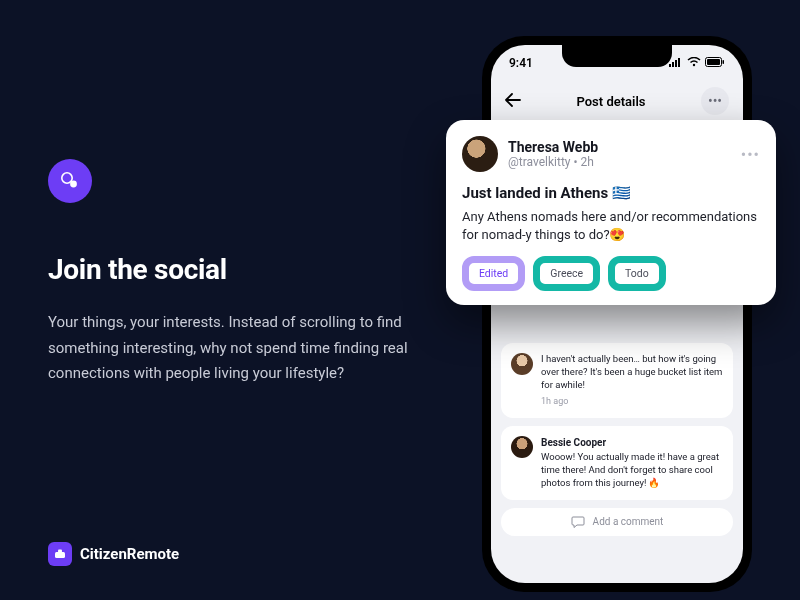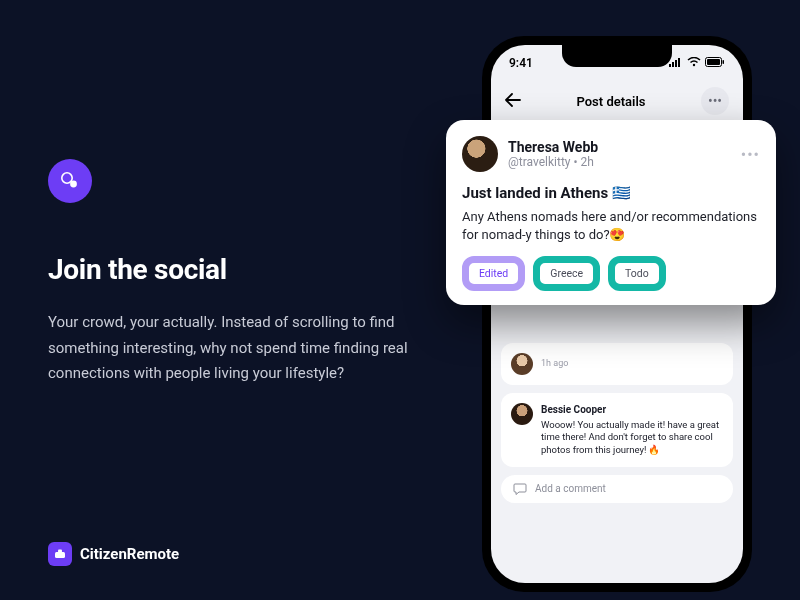--- a/index.html
+++ b/index.html
@@ -80,21 +80,21 @@
     background-size: cover;
   }
   .comment-body { font-size: 9.5px; line-height: 1.35; }
   .comment-name { font-weight: 700; margin-bottom: 2px; font-size:10px; }
   .comment-meta { color: #9a9ca8; font-size: 9px; margin-top: 4px; display:flex; gap:10px; align-items:center;}
   .heart { font-size:11px; }
   .meta-bold { font-weight:600; color:#3a3c48; }
 
   .add-comment {
     margin: 2px 10px 0; background:#fff; border-radius: 18px; padding:7px 12px;
-    color:#8d8f9a; font-size:10px; display:flex; align-items:center; gap:8px;
+    color:#8d8f9a; font-size:10px; display:flex; align-items:center; gap:8px;justify-content:center;
   }
 
   
   .post-card {
     position: absolute; left: 446px; top: 120px; width: 330px;
     background: #fff; border-radius: 18px; padding: 16px 16px 14px;
     box-shadow: 0 18px 40px rgba(0,0,0,0.45);
     color: #14161f;
   }
   .post-head { display: flex; align-items: center; gap: 10px; }
@@ -122,21 +122,21 @@
 <body>
 
 <div class="left">
   <div class="icon-badge">
     <svg width="22" height="22" viewBox="0 0 22 22">
       <circle cx="8" cy="8" r="5.2" fill="none" stroke="#fff" stroke-width="1.6"></circle>
       <circle cx="14.5" cy="14" r="3.4" fill="#fff"></circle>
     </svg>
   </div>
   <h1 class="heading">Join the social</h1>
-  <p class="body-text">Your crowd, your actually. Instead of scrolling to find something interesting, why not spend time finding real connections with people living your lifestyle?</p>
+  <p class="body-text">Your things, your interests. Instead of scrolling to find something interesting, why not spend time finding real connections with people living your lifestyle?</p>
 </div>
 
 <div class="footer">
   <div class="footer-logo">
     <svg width="14" height="14" viewBox="0 0 14 14">
         <rect x="2" y="5" width="10" height="6" rx="1.5" fill="#fff"></rect>
         <rect x="5" y="2.5" width="4" height="3" rx="1" fill="#fff"></rect>
       </svg>
   </div>
   <span class="footer-text">CitizenRemote</span>
@@ -185,20 +185,21 @@
         <span>•••</span>
       </span>
     </div>
 
     <div class="feed">
       <div class="card-spacer"></div>
 
       <div class="comment">
         <div class="avatar-sm av-leslie"></div>
         <div class="comment-body">
+          <div>I haven't actually been… but how it's going over there? It's been a huge bucket list item for awhile!</div>
           <div class="comment-meta">
             <span>1h ago</span>
           </div>
         </div>
       </div>
 
       <div class="comment">
         <div class="avatar-sm av-bessie"></div>
         <div class="comment-body">
           <div class="comment-name">Bessie Cooper</div>

